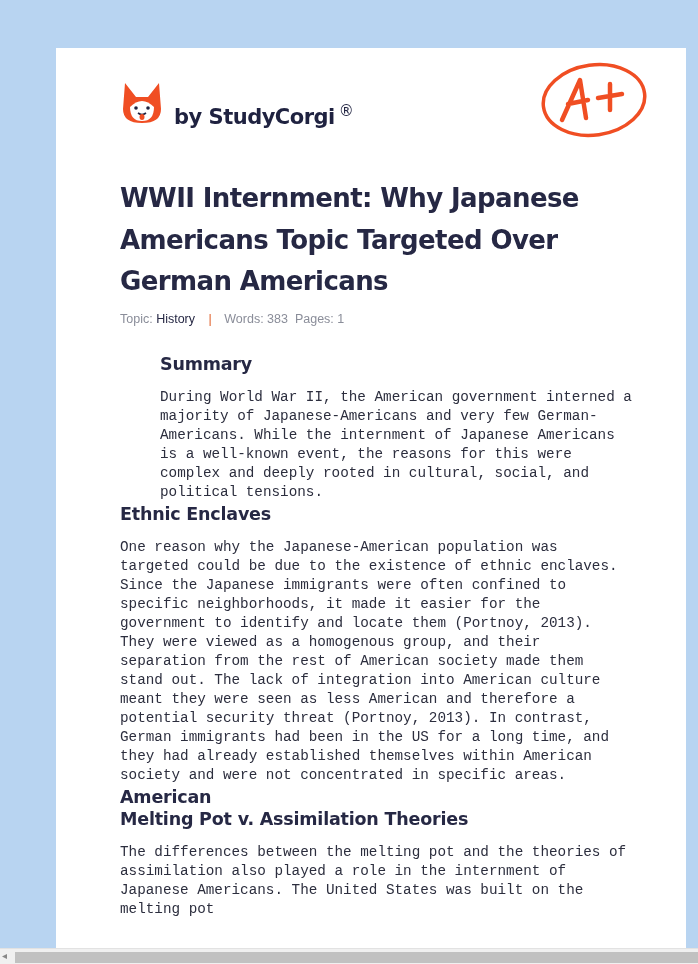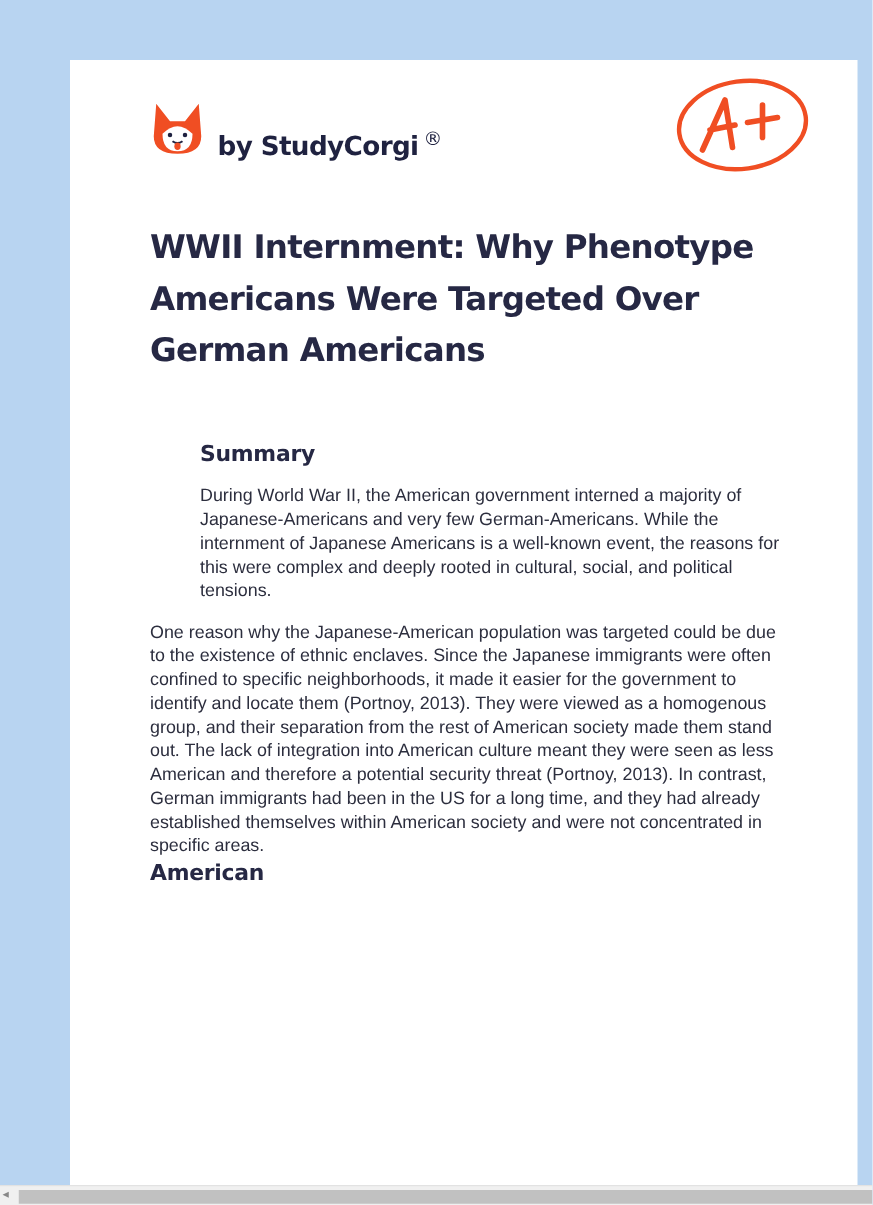--- a/index.html
+++ b/index.html
@@ -27,21 +27,21 @@
     font-family: "Liberation Sans", sans-serif;
   }
   .meta .topic-val { color: #262844; }
   .meta .sep { color: #e0622c; margin: 0 9px 0 10px; }
   .content { position: absolute; left: 64px; top: 306px; width: 514px; }
   h2 {
     font-family: "DejaVu Sans", sans-serif; font-weight: bold; font-size: 17.5px;
     color: #262844; line-height: 20px; letter-spacing: -0.2px;
   }
   p {
-    font-family: Liberation Sans, sans-serif; font-size: 14.3px; line-height: 19px;
+    font-family: Liberation Mono, monospace; font-size: 14.3px; line-height: 19px;
     color: #2c2e3e; margin-top: 14px;
   }
   .scrollbar {
     position: absolute; left: 0; top: 948px; width: 698px; height: 16px;
     background: #f0f0f0; border-top: 1px solid #e2e2e2;
   }
   .scroll-arrow { position: absolute; left: 2px; top: 1px; font-size: 10px; color: #888; }
   .scroll-thumb {
     position: absolute; left: 15px; top: 3px; width: 683px; height: 11px; background: #c1c1c1;
   }
@@ -64,33 +64,45 @@
     </div>
     <div class="grade">
       <svg width="110" height="80" viewBox="0 0 110 80">
         <ellipse cx="54" cy="40" rx="51" ry="35" fill="none" stroke="#f04e23" stroke-width="3.5" transform="rotate(-8 54 40)"></ellipse>
         <path d="M22 60 L40 20 L46 58 M28 44 L48 40" stroke="#f04e23" stroke-width="4.5" fill="none" stroke-linecap="round" stroke-linejoin="round"></path>
         <path d="M58 38 L82 34 M70 24 L70 50" stroke="#f04e23" stroke-width="4.5" fill="none" stroke-linecap="round"></path>
       </svg>
     </div>
   </div>
 
-  <h1 class="title">WWII Internment: Why Phenotype Americans Were Targeted Over German Americans</h1>
+  <h1 class="title">WWII Internment: Why Japanese Americans Topic Targeted Over German Americans</h1>
 
+  <div class="meta">
+    <span>Topic:</span>
+    <span class="topic-val">History</span>
+    <span class="sep">|</span>
+    <span>Words: 383</span>&nbsp;
+    <span>Pages: 1</span>
+  </div>
 
   <div class="content">
     <section style="margin-top:0;margin-left:40px;">
       <h2>Summary</h2>
       <p>During World War II, the American government interned a majority of Japanese-Americans and very few German-Americans. While the internment of Japanese Americans is a well-known event, the reasons for this were complex and deeply rooted in cultural, social, and political tensions.</p>
     </section>
     <section>
+      <h2 style="margin-top:2px;">Ethnic Enclaves</h2>
       <p>One reason why the Japanese-American population was targeted could be due to the existence of ethnic enclaves. Since the Japanese immigrants were often confined to specific neighborhoods, it made it easier for the government to identify and locate them (Portnoy, 2013). They were viewed as a homogenous group, and their separation from the rest of American society made them stand out. The lack of integration into American culture meant they were seen as less American and therefore a potential security threat (Portnoy, 2013). In contrast, German immigrants had been in the US for a long time, and they had already established themselves within American society and were not concentrated in specific areas.</p>
     </section>
     <section>
       <h2 style="margin-top:2px;">American</h2>
+    </section>
+    <section>
+      <h2 style="margin-top:2px;">Melting Pot v. Assimilation Theories</h2>
+      <p>The differences between the melting pot and the theories of assimilation also played a role in the internment of Japanese Americans. The United States was built on the melting pot</p>
     </section>
   </div>
 </div>
 
 <div class="scrollbar">
   <span class="scroll-arrow">◂</span>
   <div class="scroll-thumb"></div>
 </div>
 
 </body></html>

